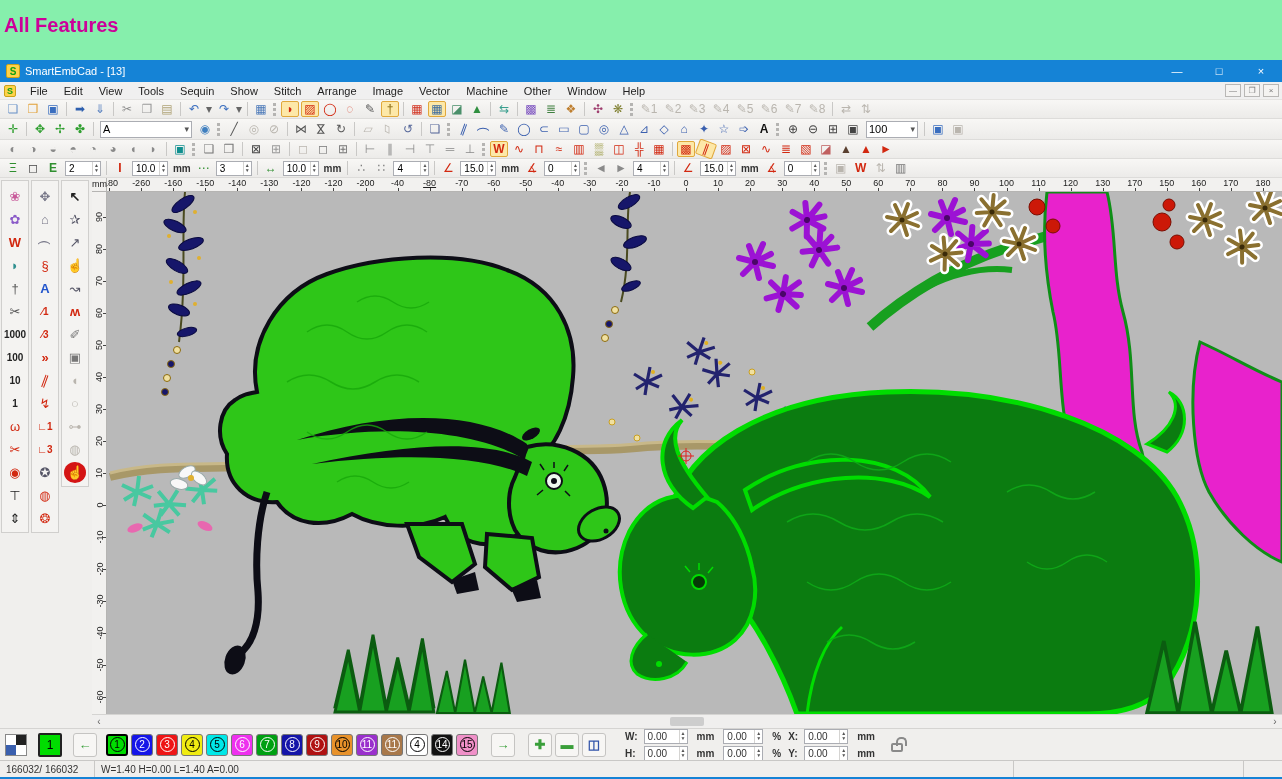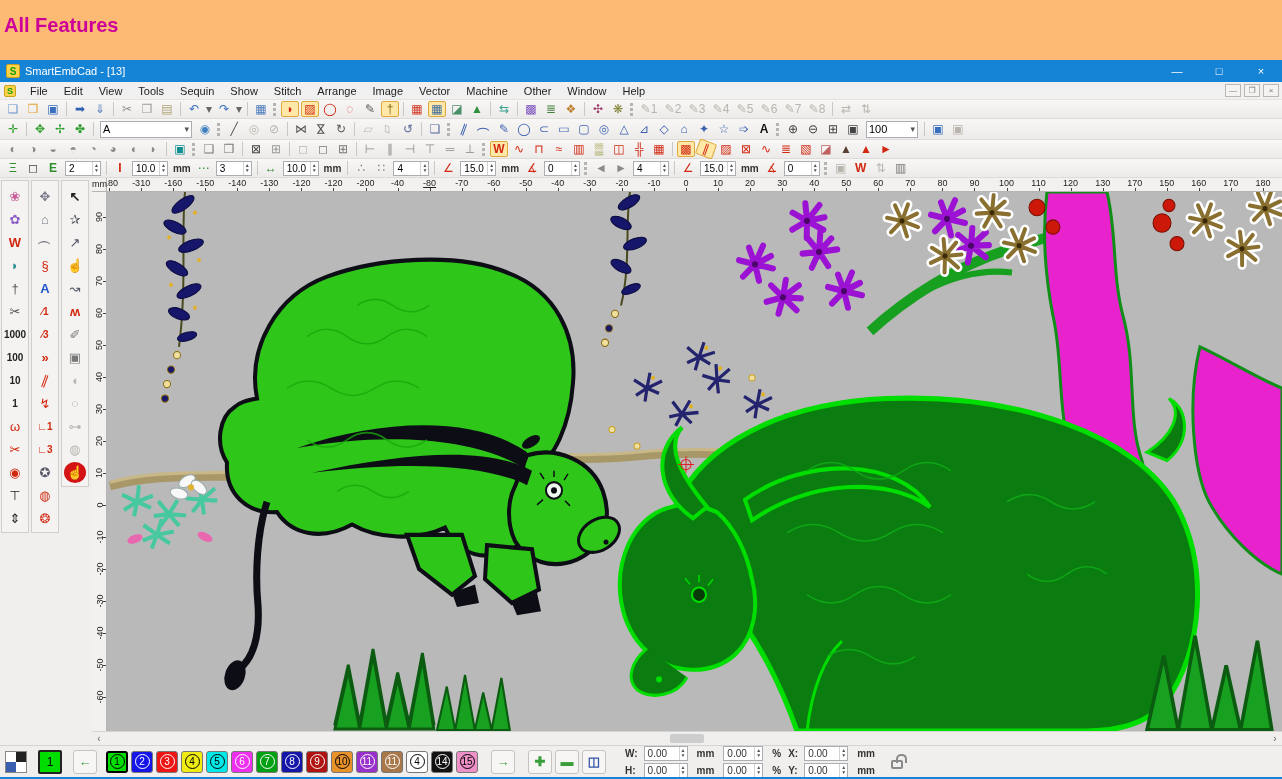--- a/index.html
+++ b/index.html
@@ -1,17 +1,17 @@
 <!DOCTYPE html>
 <html><head>
 <meta charset="utf-8">
 <style>
   *{box-sizing:border-box;margin:0;padding:0;user-select:none}
   body{font-family:"Liberation Sans",sans-serif}
-  .screen{width:1282px;height:779px;overflow:hidden;background:#fdba74;position:relative}
+  .screen{width:1282px;height:779px;overflow:hidden;background:#86efac;position:relative}
   .banner{height:60px;padding:14px 0 0 4px}
   .banner h1{font-size:20px;font-weight:bold;color:#cc0099}
   .appwin{height:719px;background:#f0efed;display:flex;flex-direction:column}
   
   .titlebar{height:22px;background:#1583d6;display:flex;align-items:center;color:#fff;font-size:11px}
   .app-icon{width:14px;height:14px;margin:0 5px 0 6px;background:#ffd24a;border:1px solid #caa21a;border-radius:2px;color:#15a015;font-weight:bold;font-size:10px;display:flex;align-items:center;justify-content:center}
   .t-title{flex:0 0 auto}
   .t-spacer{flex:1}
   .wbtn{width:42px;height:22px;display:flex;align-items:center;justify-content:center;font-size:11px}
   
@@ -415,21 +415,21 @@
             <span class="tb-btn dis">⊶</span>
             <span class="tb-btn dis">◍</span>
             <span class="tb-btn stop" style="color: rgb(255, 255, 255);">☝</span>
           </div>
       </div>
 
       <div class="canvas-area">
         <div class="h-ruler" id="hruler">
           <div class="ruler-corner">mm</div>
         <div class="h-tick" style="left: 3.1px;">-180</div>
-            <div class="h-tick" style="left: 35.15px;">-310</div>
+            <div class="h-tick" style="left: 35.15px;">-260</div>
             <div class="h-tick" style="left: 67.2px;">-160</div>
             <div class="h-tick" style="left: 99.25px;">-150</div>
             <div class="h-tick" style="left: 131.3px;">-140</div>
             <div class="h-tick" style="left: 163.35px;">-130</div>
             <div class="h-tick" style="left: 195.4px;">-120</div>
             <div class="h-tick" style="left: 227.45px;">-120</div>
             <div class="h-tick major" style="left: 259.5px;">-200</div>
             <div class="h-tick" style="left: 291.55px;">-40</div>
             <div class="h-tick" style="left: 323.6px; text-decoration: underline;">-80</div>
             <div class="h-tick" style="left: 355.65px;">-70</div>
@@ -825,15 +825,21 @@
             <span class="spin-arrows">
               <span>▲</span>
               <span>▼</span>
             </span>
           </span>
           <span class="unit">mm</span>
         </div>
       <span class="lockicon"></span>
     </div>
 
+    <div class="status">
+      <span class="seg seg1">166032/ 166032</span>
+      <span class="seg seg2">W=1.40 H=0.00 L=1.40 A=0.00</span>
+      <span class="seg seg3"></span>
+      <span class="seg seg4"></span>
+    </div>
     <div class="bottom-edge"></div>
   </div>
 </div>
 
 </body></html>

